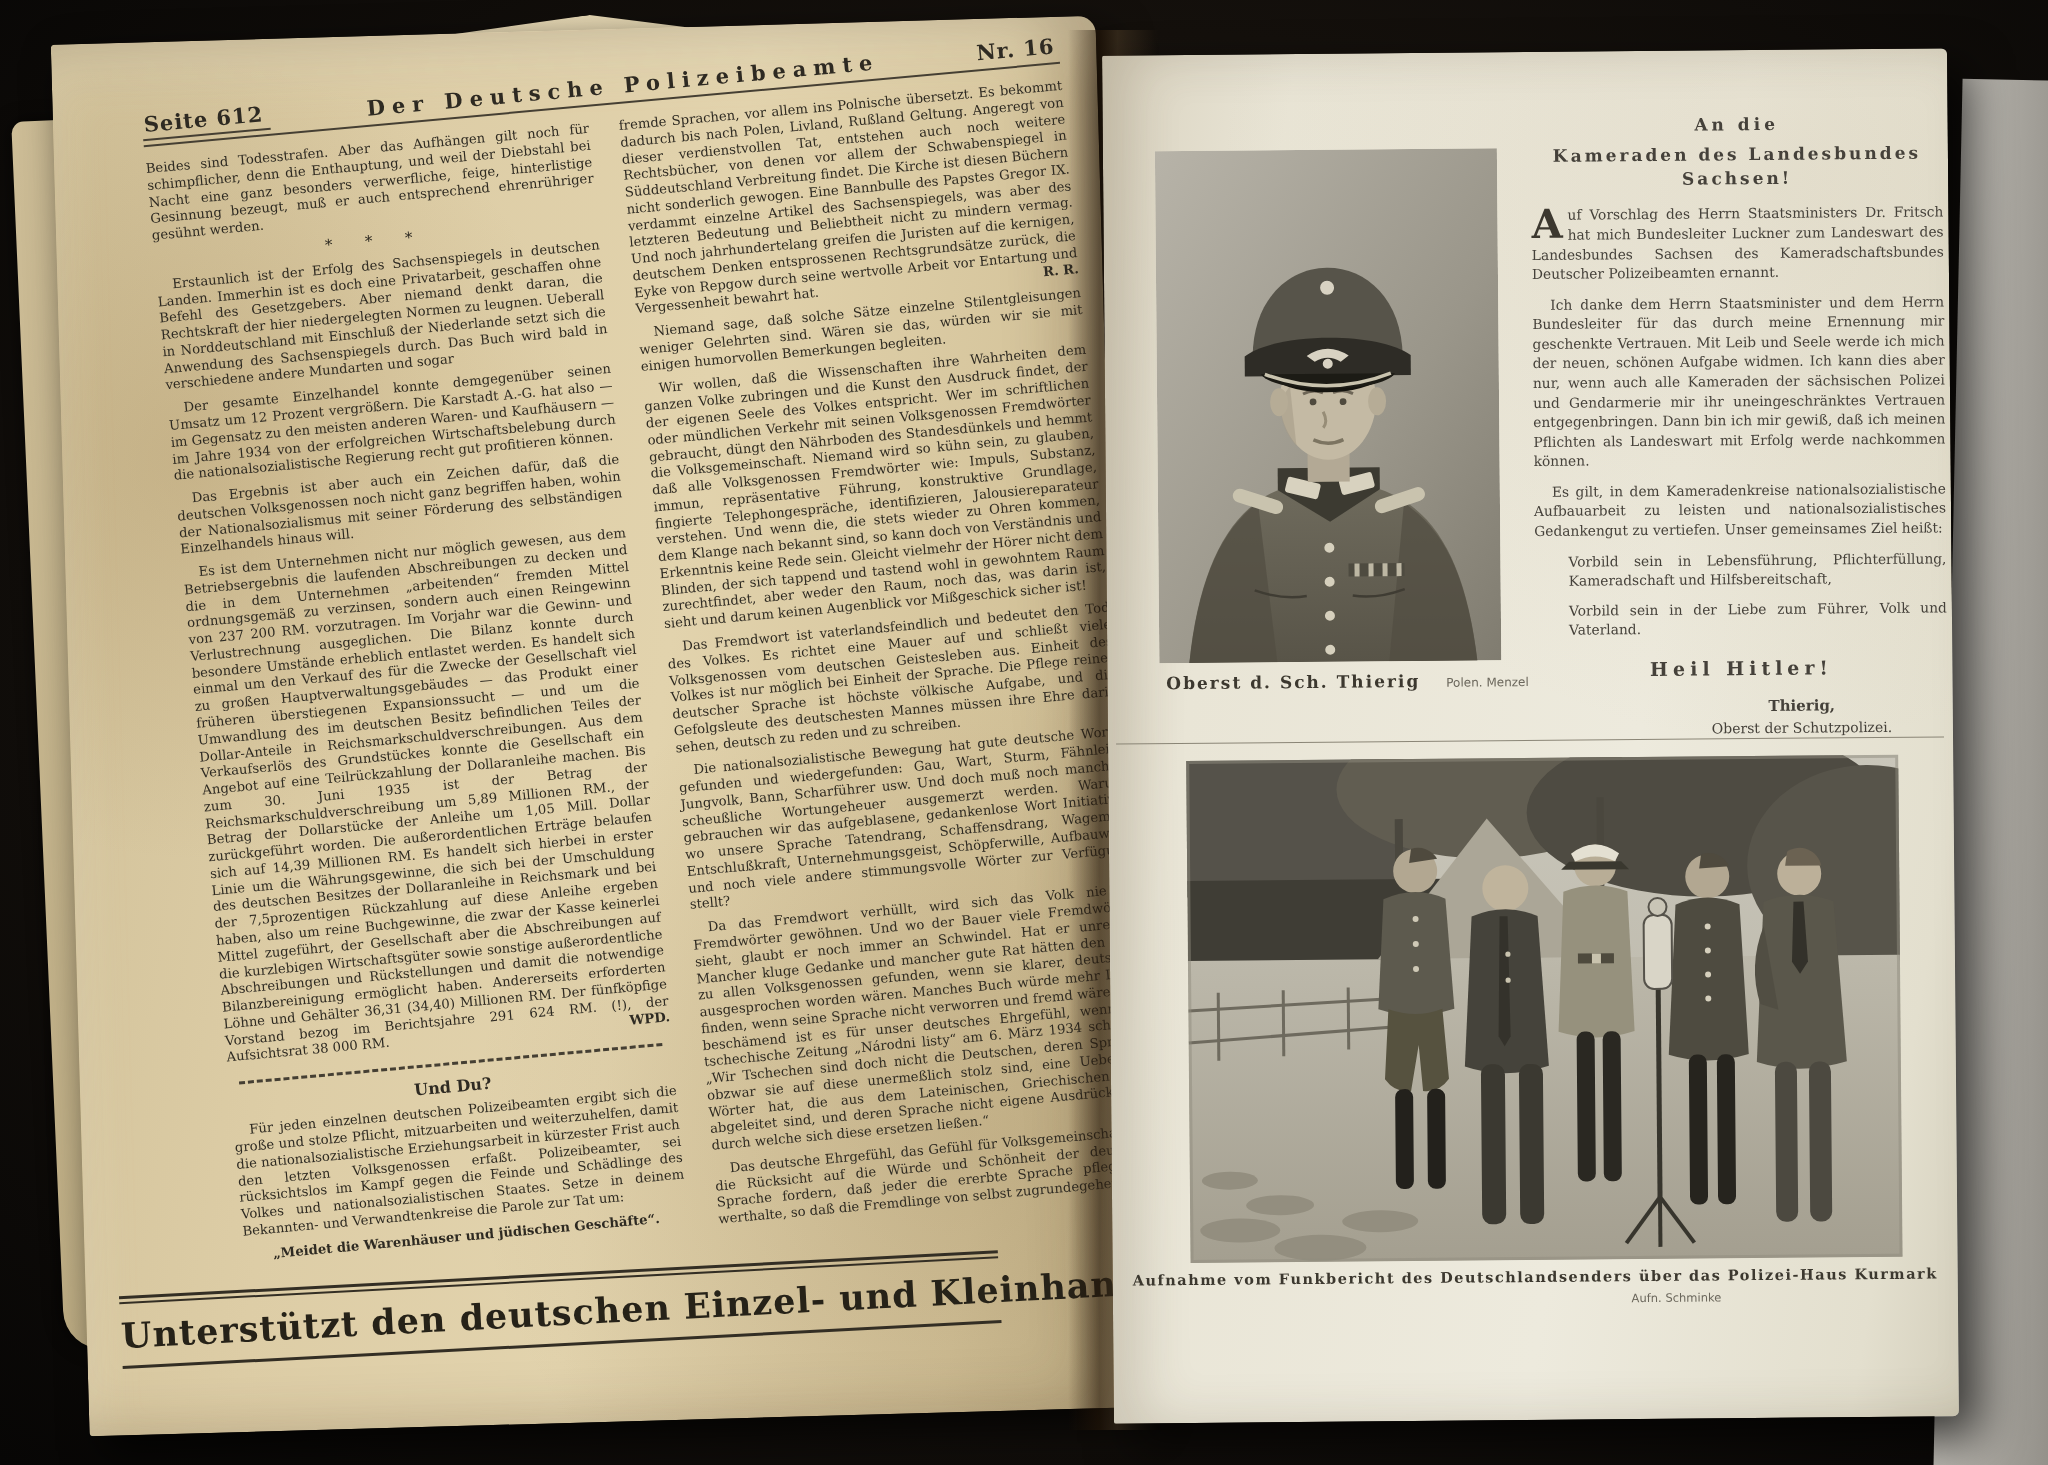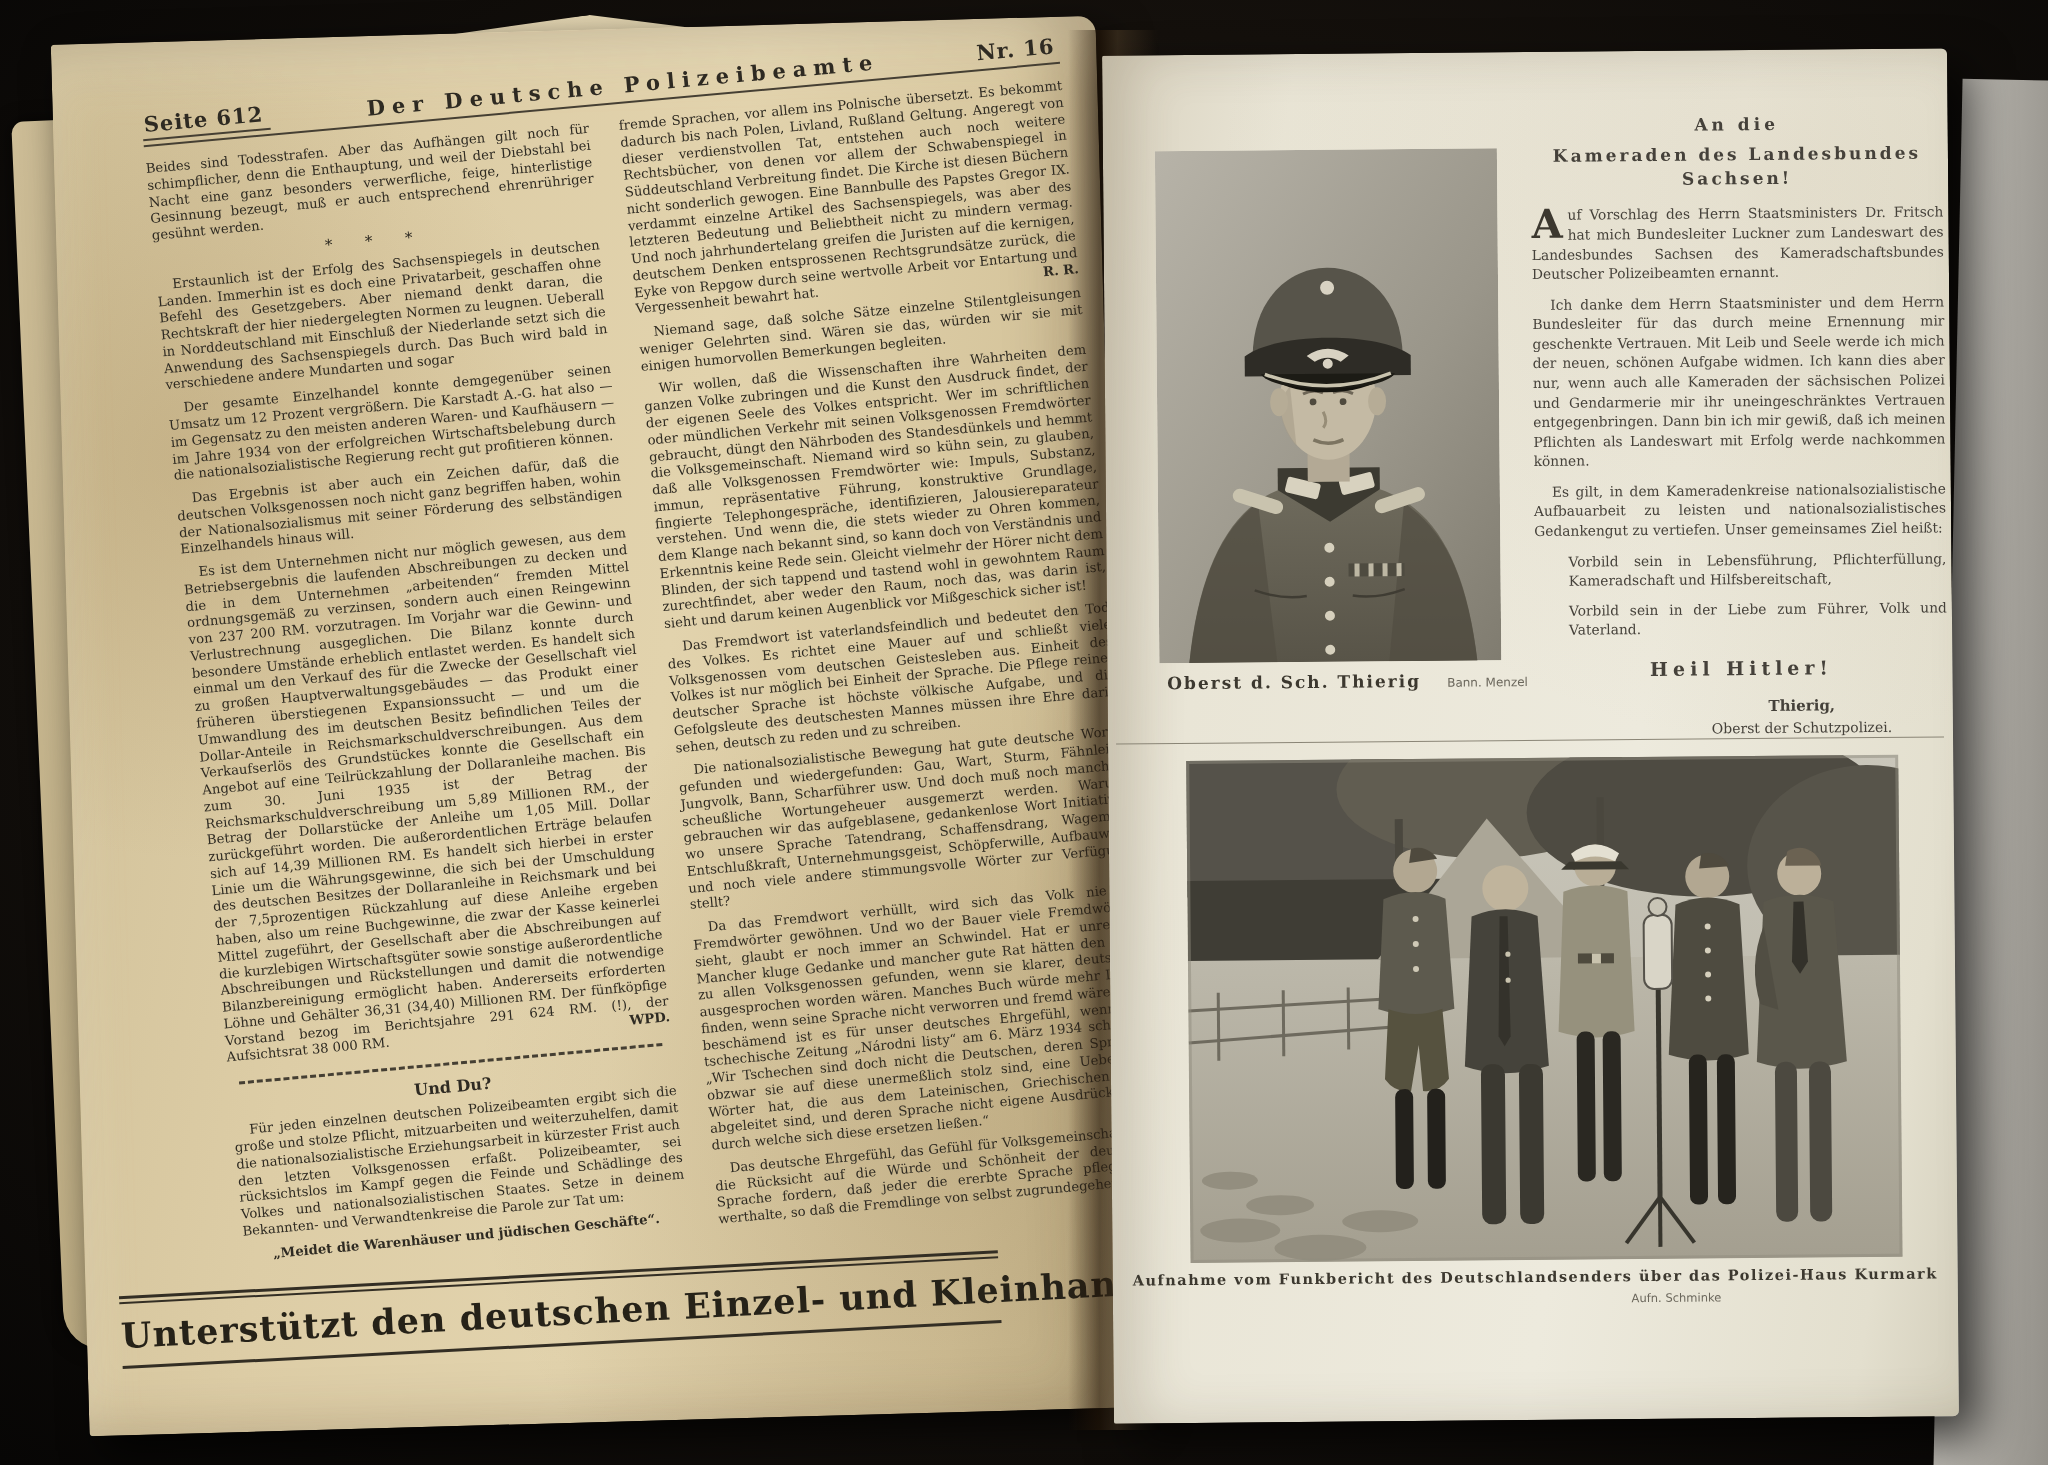--- a/index.html
+++ b/index.html
@@ -225,21 +225,21 @@
 
           <path d="M110 226 C140 248 202 248 232 226 C216 240 126 240 110 226 Z" fill="#15140f"></path>
           <path d="M104 224 L238 224 C226 244 116 244 104 224 Z" fill="#1c1b15"></path>
 
           <path d="M108 224 Q171 248 234 224" stroke="#c9c3ae" stroke-width="3.4" fill="none"></path>
         </g>
       </svg>
     </div>
     <div class="portrait-caption">
       <span class="cap-main">Oberst d. Sch. Thierig</span>
-      <span class="cap-credit">Bann. Menzel</span>
+      <span class="cap-credit">Polen. Menzel</span>
     </div>
     <div class="rp-rule"></div>
 
     <div class="rp-article">
       <div class="rp-h1">An die</div>
       <div class="rp-h2">Kameraden des Landesbundes Sachsen!</div>
       <p class="p-drop">Auf Vorschlag des Herrn Staatsministers Dr. Fritsch hat mich Bundesleiter Luckner zum Landeswart des Landesbundes Sachsen des Kameradschaftsbundes Deutscher Polizeibeamten ernannt.</p>
       <p>Ich danke dem Herrn Staatsminister und dem Herrn Bundesleiter für das durch meine Ernennung mir geschenkte Vertrauen. Mit Leib und Seele werde ich mich der neuen, schönen Aufgabe widmen. Ich kann dies aber nur, wenn auch alle Kameraden der sächsischen Polizei und Gendarmerie mir ihr uneingeschränktes Vertrauen entgegenbringen. Dann bin ich mir gewiß, daß ich meinen Pflichten als Landeswart mit Erfolg werde nachkommen können.</p>
       <p>Es gilt, in dem Kameradenkreise nationalsozialistische Aufbauarbeit zu leisten und nationalsozialistisches Gedankengut zu vertiefen. Unser gemeinsames Ziel heißt:</p>
       <p class="goal">Vorbild sein in Lebensführung, Pflichterfüllung, Kameradschaft und Hilfsbereitschaft,</p>

